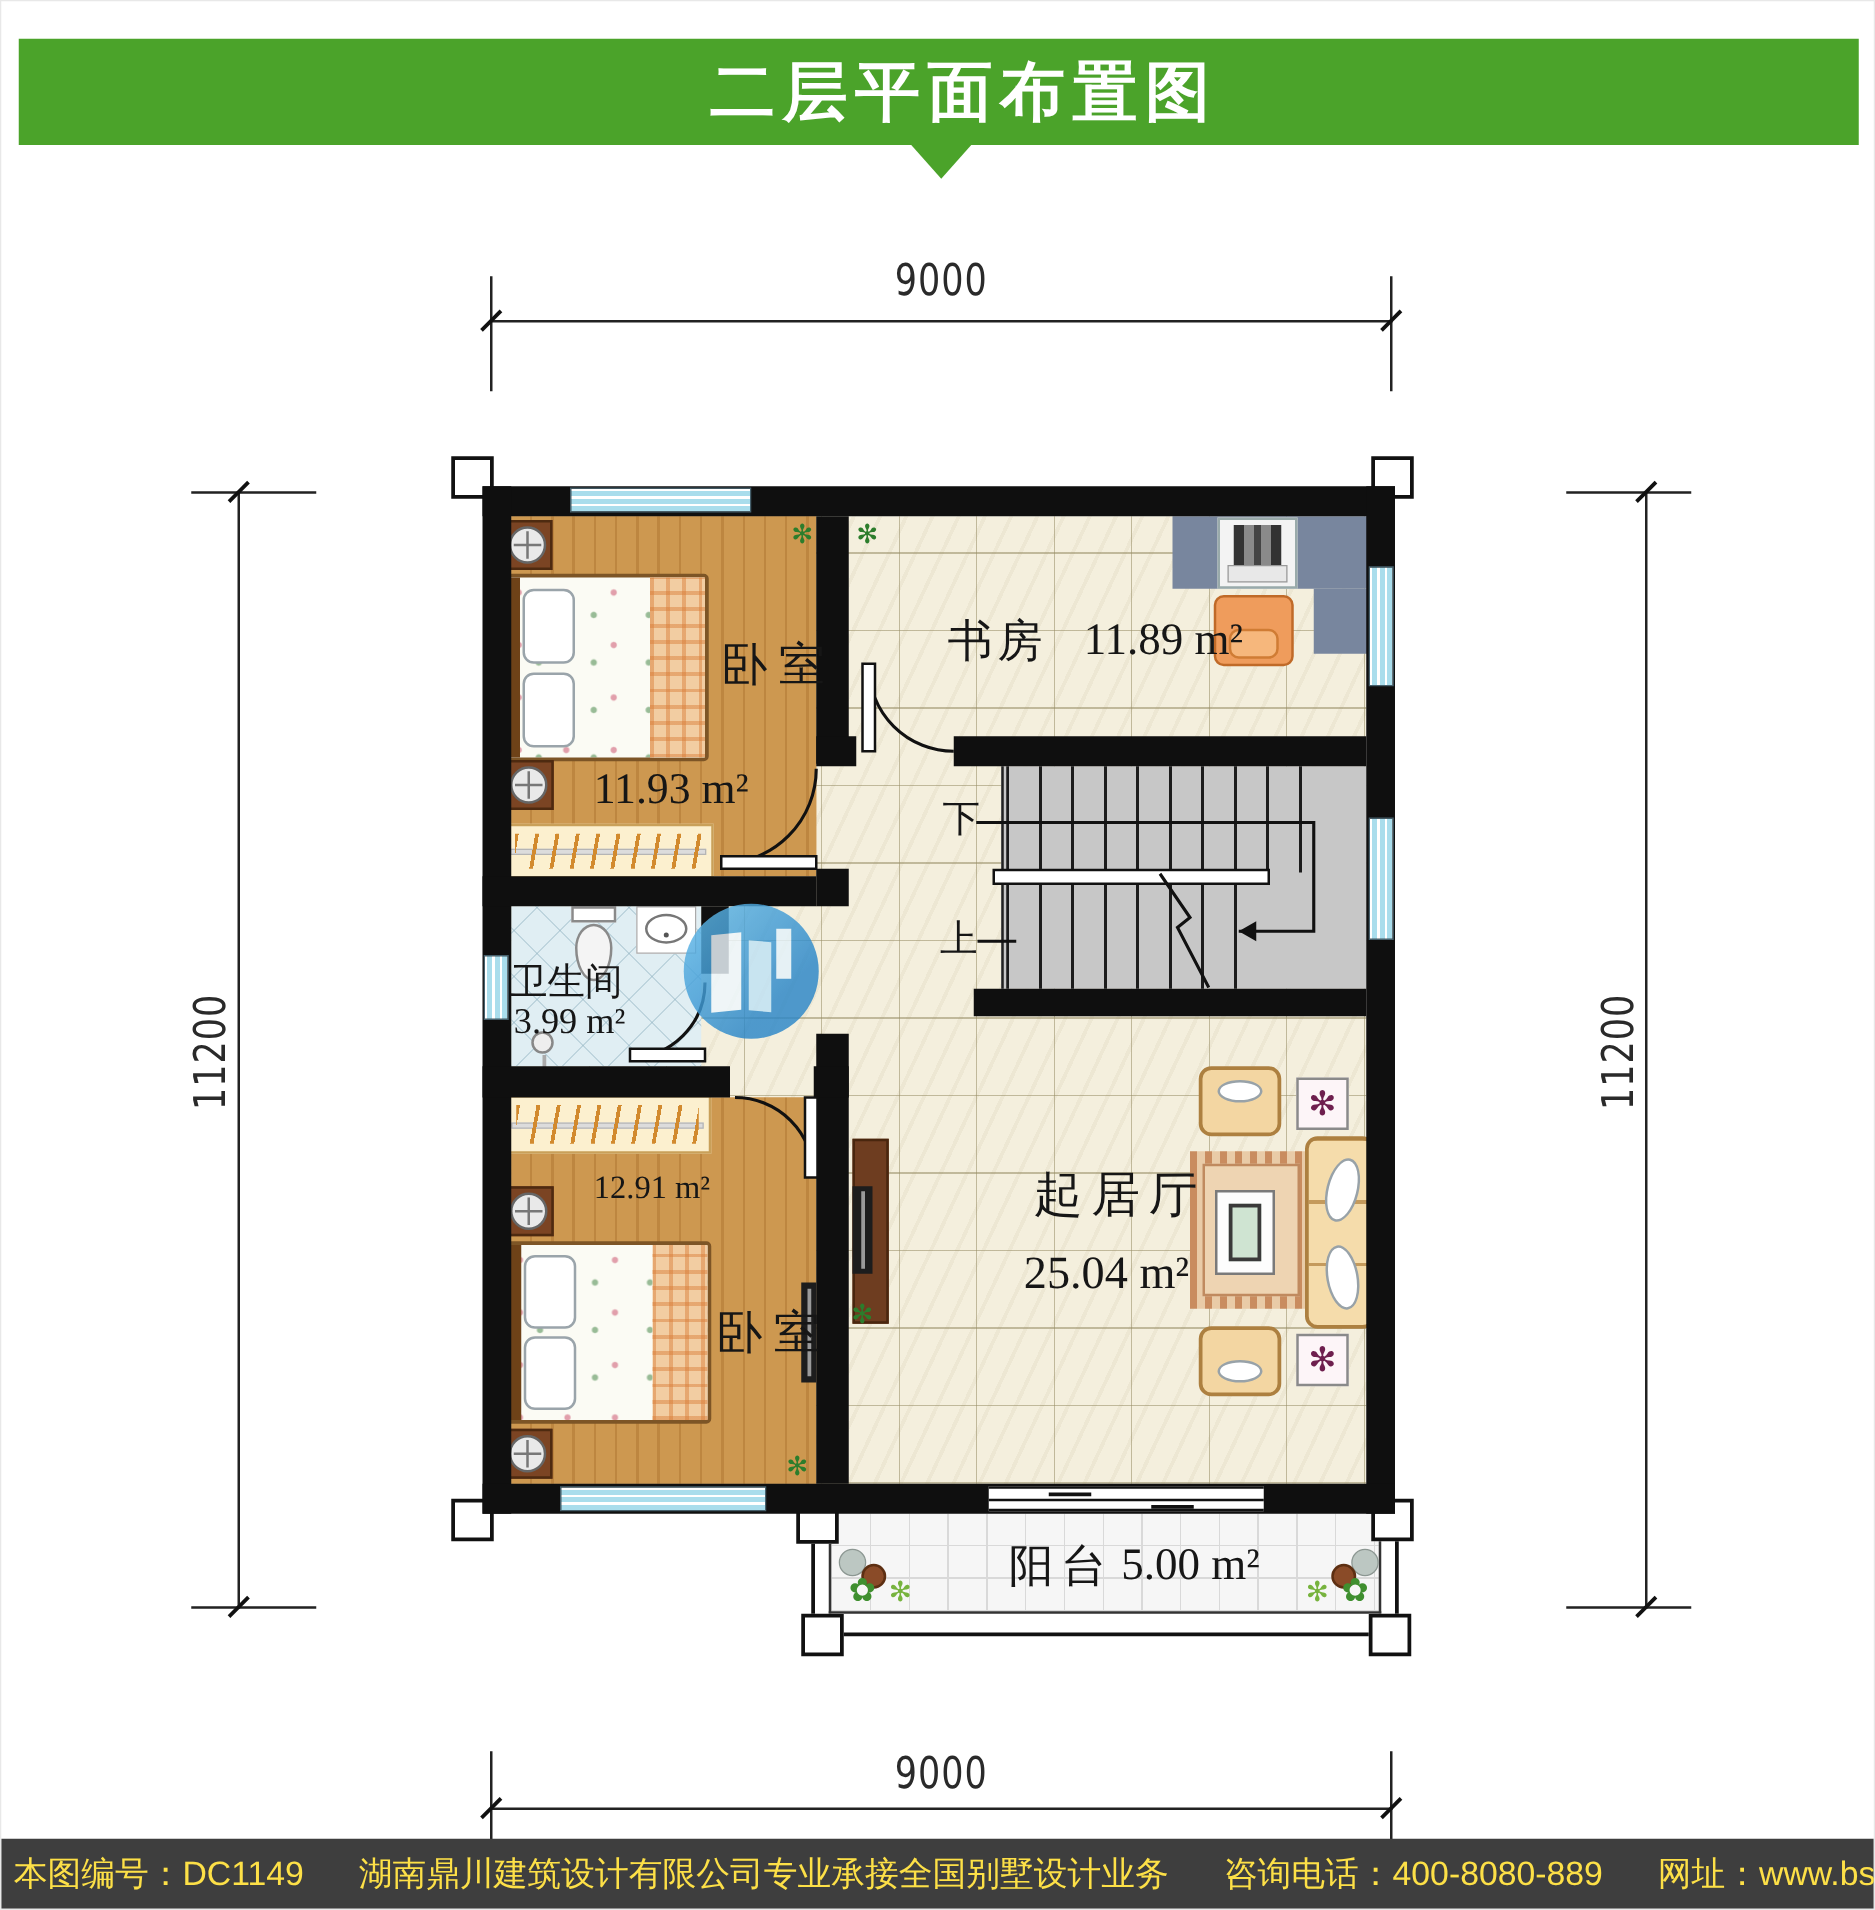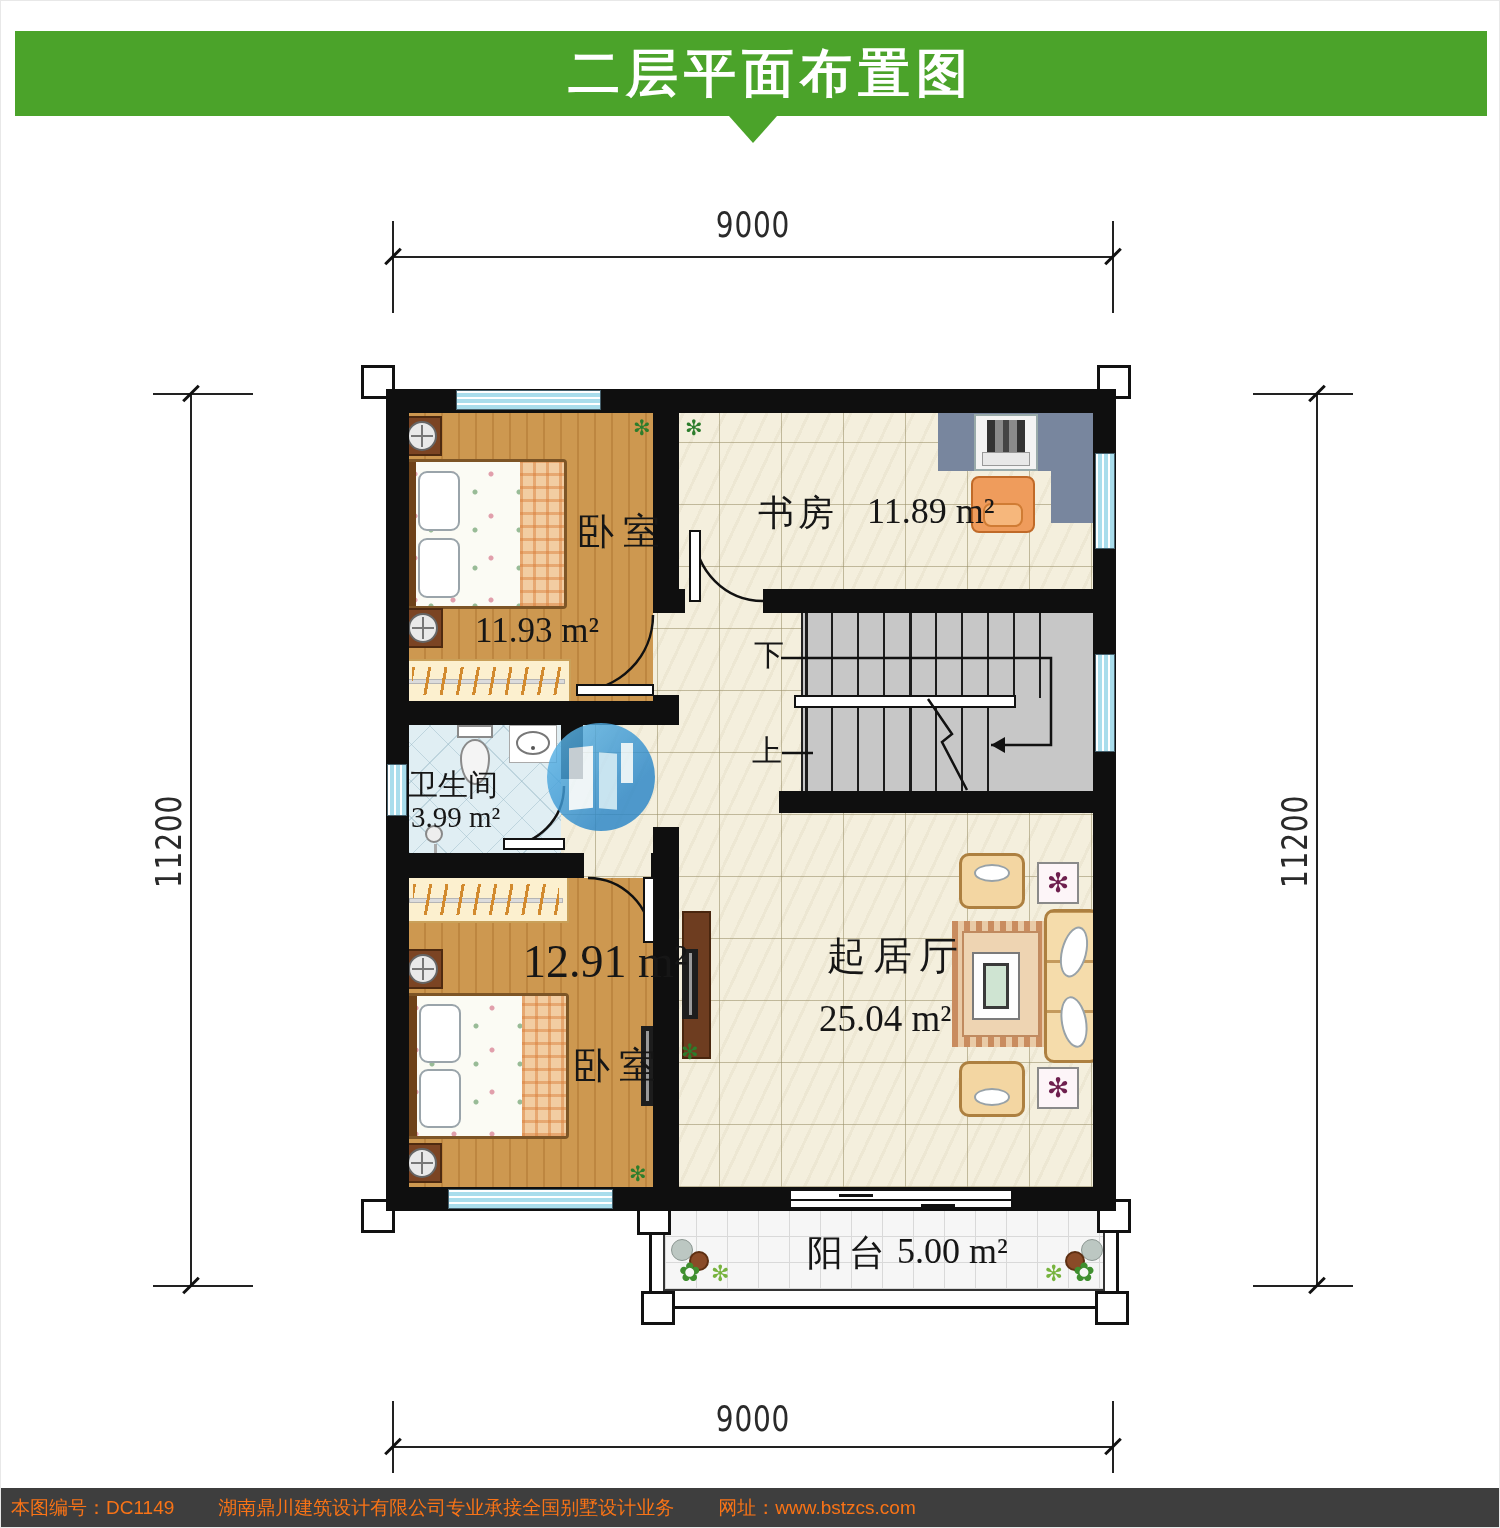--- a/index.html
+++ b/index.html
@@ -109,22 +109,22 @@
   .wm{position:absolute;z-index:25;}
   .wm-logo{width:108px;height:108px;border-radius:50%;opacity:.82;overflow:hidden;position:absolute;
            background:linear-gradient(135deg,#63bceb 0%,#2a86c8 70%);}
   .wm-logo .b1{position:absolute;left:22px;top:24px;width:24px;height:62px;background:#eef7fd;transform:skewY(-6deg);}
   .wm-logo .b2{position:absolute;left:52px;top:30px;width:18px;height:56px;background:#bfe2f5;transform:skewY(5deg);}
   .wm-logo .b3{position:absolute;left:74px;top:20px;width:12px;height:40px;background:#e4f2fb;}
   .wm-cn{position:absolute;font-weight:bold;font-size:76px;letter-spacing:3px;color:rgba(106,136,172,.5);white-space:nowrap;
          font-family:"Liberation Sans",sans-serif;}
   .wm-en{position:absolute;font-weight:bold;font-size:25px;letter-spacing:6px;color:rgba(125,125,125,.62);white-space:nowrap;}
   
-  .footer{position:absolute;left:0;bottom:0;width:100%;height:39px;background:#3e3e3e;z-index:50;
-          display:flex;align-items:center;color:#f97316;font-size:19px;white-space:nowrap;}
+  .footer{position:absolute;left:0;bottom:0;width:100%;height:56px;background:#3e3e3e;z-index:50;
+          display:flex;align-items:center;color:#fde047;font-size:27px;white-space:nowrap;}
   .footer span{margin-left:44px;} .footer span:first-child{margin-left:10px;}
   svg.overlay{position:absolute;left:0;top:0;z-index:15;pointer-events:none;}
 </style>
 </head>
 <body>
 
 <div id="page">
 
   <div class="hdr-bar">
     <div class="hdr-title">二层平面布置图</div>
@@ -285,21 +285,21 @@
 
   <div class="rlabel" style="left:576px;top:506px;font-size:37px;letter-spacing:9px;">卧室</div>
   <div class="rlabel" style="left:474px;top:610px;font-size:35px;">11.93 m²</div>
 
   <div class="rlabel" style="left:757px;top:488px;font-size:36px;letter-spacing:4px;">书房</div>
   <div class="rlabel" style="left:866px;top:489px;font-size:36px;">11.89 m²</div>
 
   <div class="rlabel" style="left:407px;top:764px;font-size:30px;">卫生间</div>
   <div class="rlabel" style="left:410px;top:800px;font-size:29px;">3.99 m²</div>
 
-  <div class="rlabel" style="left:474px;top:934px;font-size:46px;margin-left:48px;">12.91 m²</div>
+  <div class="rlabel" style="left:474px;top:934px;font-size:26px;">12.91 m²</div>
   <div class="rlabel" style="left:572px;top:1040px;font-size:37px;letter-spacing:9px;">卧室</div>
 
   <div class="rlabel" style="left:826px;top:928px;font-size:39px;letter-spacing:7px;">起居厅</div>
   <div class="rlabel" style="left:818px;top:996px;font-size:37px;">25.04 m²</div>
 
   <div class="rlabel" style="left:806px;top:1228px;font-size:36px;letter-spacing:6px;">阳台</div>
   <div class="rlabel" style="left:896px;top:1229px;font-size:36px;">5.00 m²</div>
 
   <div class="rlabel" style="left:753px;top:634px;font-size:30px;">下</div>
   <div class="rlabel" style="left:751px;top:730px;font-size:30px;">上</div>
@@ -329,15 +329,16 @@
     <polyline points="780,657 1050,657 1050,744 990,744" fill="none" stroke="#111" stroke-width="2.5"></polyline>
     <polygon points="990,744 1004,736 1004,752" fill="#111"></polygon>
     <line x1="781" y1="752" x2="812" y2="752" stroke="#111" stroke-width="2.5"></line>
 
     <path d="M927,698 L951,733 L941,741 L966,789" fill="none" stroke="#111" stroke-width="2.5"></path>
   </svg>
 
   <div class="footer">
     <span>本图编号：DC1149</span>
     <span>湖南鼎川建筑设计有限公司专业承接全国别墅设计业务</span>
+    <span>咨询电话：400-8080-889</span>
     <span>网址：www.bstzcs.com</span>
   </div>
 </div>
 
 </body></html>

